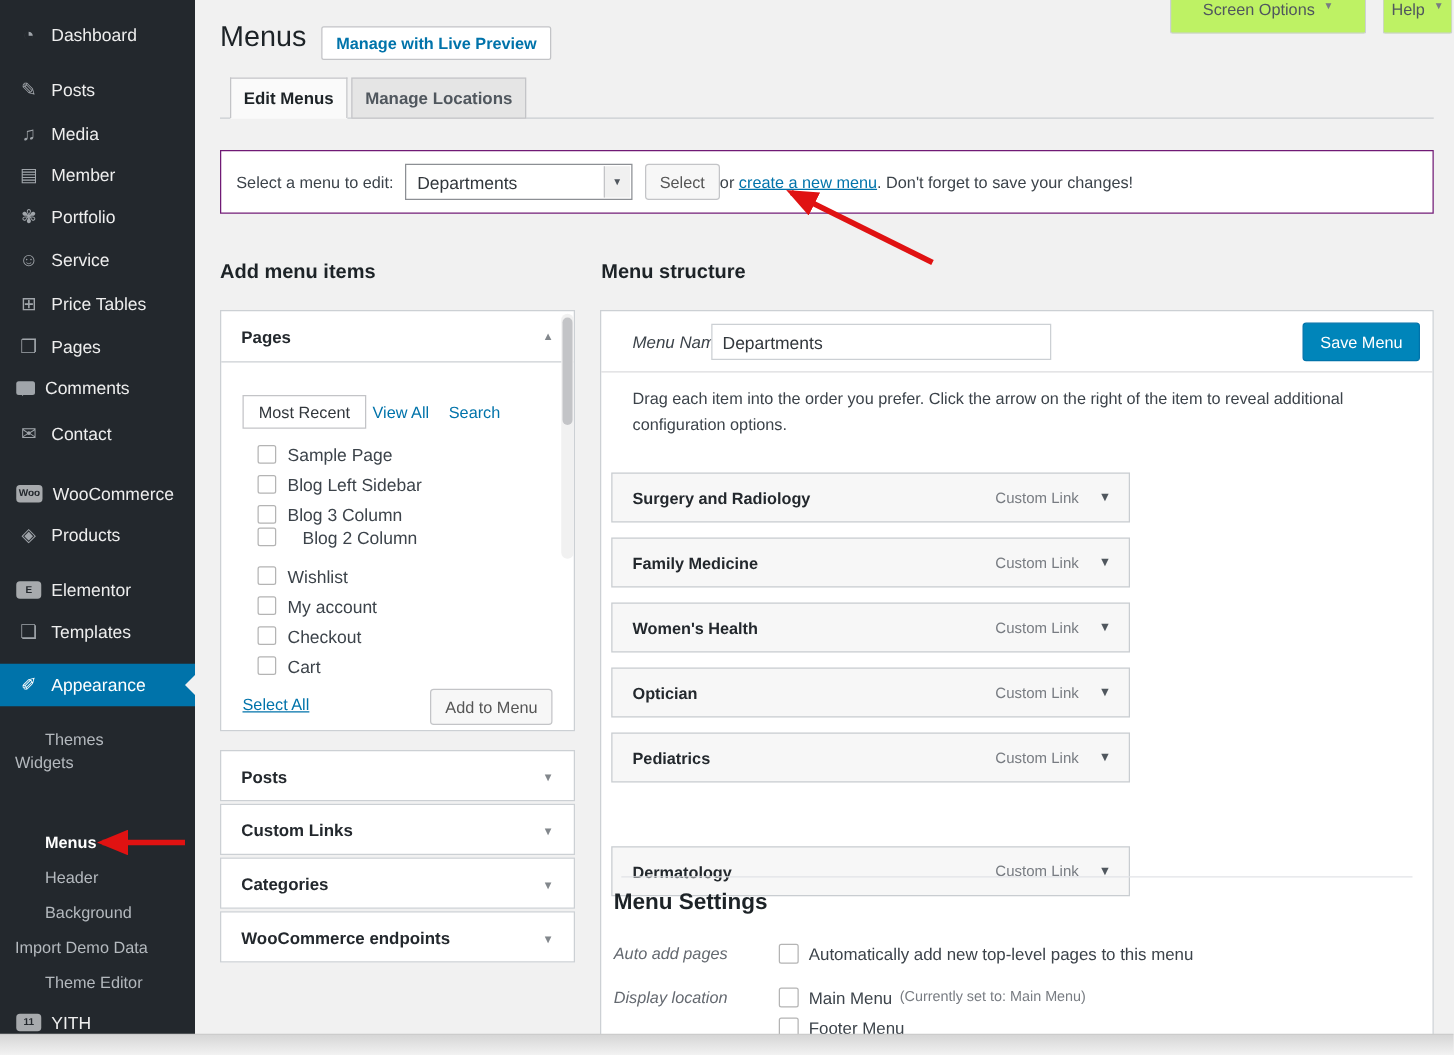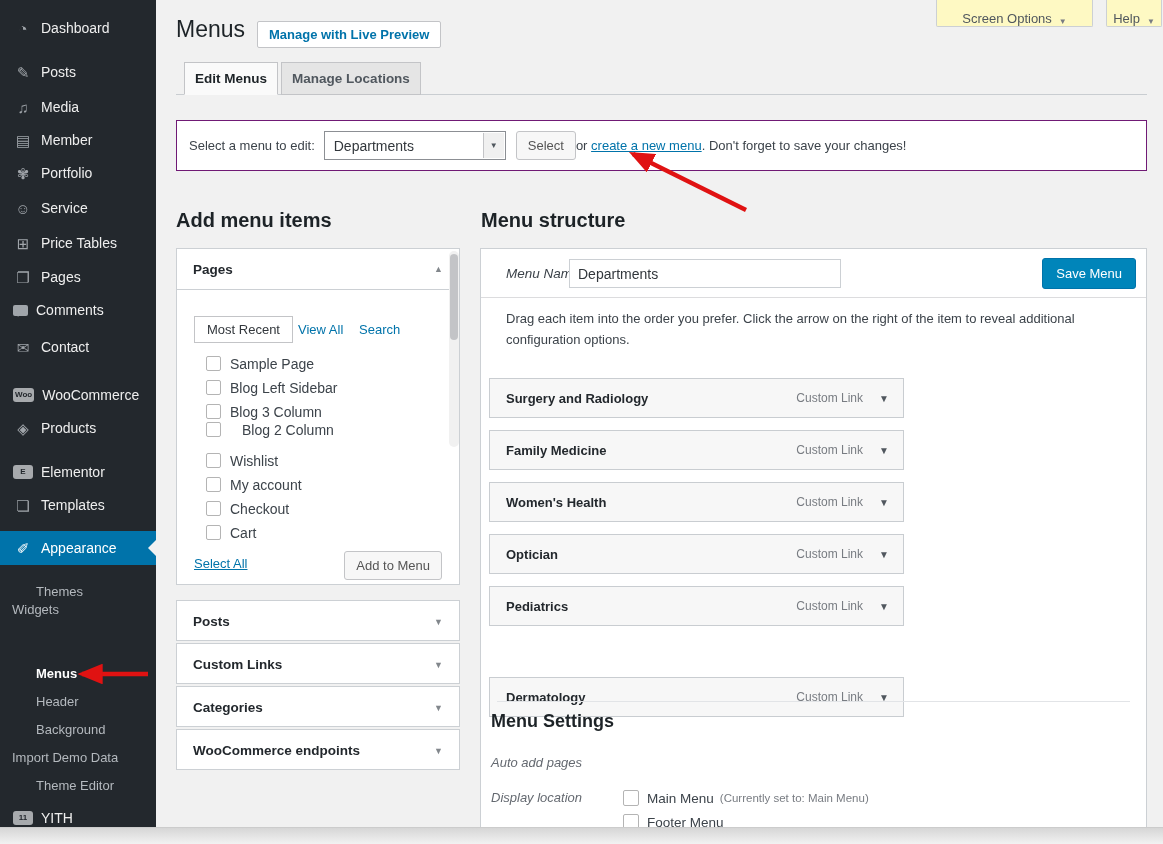--- a/index.html
+++ b/index.html
@@ -20,22 +20,22 @@
   .sb-badge{background:#a7aaad;color:#23282d;border-radius:3px;font-size:8px;font-weight:bold;
           padding:3px 2px;width:auto;min-width:20px}
   .bubble{width:15px;height:11px;background:#a0a5aa;border-radius:2px;position:relative}
   .bubble::after{content:"";position:absolute;left:3px;bottom:-5px;
           border:4px solid transparent;border-top:5px solid #a0a5aa;border-left-width:2px;border-right-width:3px}
   .sb-sub{position:absolute;left:0;width:156px;height:26px;display:flex;align-items:center;
           padding-left:36px;color:#b4b9be;font-size:13px;cursor:pointer}
   .sb-sub.current{color:#fff;font-weight:bold}
 
   
-  .meta-btn{position:absolute;top:0;height:27px;background:#fef9c3;border:1px solid #ccd0d4;border-top:none;
-          border-radius:0 0 2px 2px;display:flex;align-items:flex-end;justify-content:center;gap:7px;
+  .meta-btn{position:absolute;top:0;height:27px;background:#bef264;border:1px solid #ccd0d4;border-top:none;
+          border-radius:0 0 2px 2px;display:flex;align-items:flex-start;justify-content:center;gap:7px;
           color:#50575e;font-size:13px;cursor:pointer;z-index:4}
   .meta-caret{font-size:8px;color:#787c82}
 
   
   #page-title{position:absolute;left:176px;top:16px;font-size:23px;font-weight:400;color:#1d2327}
   #live-preview-btn{position:absolute;left:257px;top:21px;height:27px;padding:0 11px;background:#fff;
           border:1px solid #c3c4c7;border-radius:2px;color:#0073aa;font-size:13px;font-weight:600;
           display:flex;align-items:center;cursor:pointer}
   #tab-line{position:absolute;left:176px;top:94px;width:971px;height:1px;background:#c9cdd1;z-index:1}
   .nav-tab{position:absolute;top:62px;height:33px;display:flex;align-items:center;justify-content:center;
@@ -52,21 +52,21 @@
   .wp-select .chev{position:absolute;right:1px;top:1px;bottom:1px;width:21px;background:#f0f0f0;
           border-left:1px solid #c3c4c7;display:flex;align-items:center;justify-content:center;
           font-size:8px;color:#50575e}
   .btn-secondary{height:29px;padding:0 11px;background:#f7f7f7;border:1px solid #c3c4c7;border-radius:3px;
           color:#555;font-size:13px;display:flex;align-items:center;cursor:pointer}
   #select-btn{margin-left:10px}
   #create-sentence{margin-left:0}
   a.blue-link{color:#0073aa;text-decoration:underline;cursor:pointer}
 
   
-  .col-heading{position:absolute;font-size:20px;font-weight:600;color:#1d2327}
+  .col-heading{position:absolute;font-size:16px;font-weight:600;color:#1d2327}
 
   
   #pages-panel{position:absolute;left:176px;top:248px;width:284px;height:337px;background:#fff;
           border:1px solid #ccd0d4}
   .panel-head{height:41px;display:flex;align-items:center;justify-content:space-between;padding:0 16px;
           font-size:13.5px;font-weight:600;color:#23282d;cursor:pointer}
   #pages-panel .panel-head{border-bottom:1px solid #ccd0d4}
   .panel-caret{font-size:9px;color:#82878c}
   #mr-tab{position:absolute;left:17px;top:67px;height:27px;padding:0 12px;border:1px solid #c3c4c7;
           background:#fff;display:flex;align-items:center;font-size:13px;color:#32373c;z-index:2;cursor:pointer}
@@ -350,20 +350,24 @@
     <span class="mr-title">Dermatology</span>
     <span class="mr-type">Custom Link</span>
     <span class="mr-caret">▼</span>
   </div>
     </div>
 
   <div id="settings-sep"></div>
   <h3 id="settings-heading">Menu Settings</h3>
 
   <span class="set-label" style="top:506px">Auto add pages</span>
+  <div class="set-row" style="top:504px">
+    <span class="cb"></span>
+    <span class="cb-label">Automatically add new top-level pages to this menu</span>
+  </div>
 
   <span class="set-label" style="top:541px">Display location</span>
   <div id="locations">
       <div class="set-row" style="top: 539px;">
     <span class="cb"></span>
     <span class="cb-label">Main Menu</span>
     <span class="set-note">(Currently set to: Main Menu)</span>
   </div>
       <div class="set-row" style="top: 563px;">
     <span class="cb"></span>

